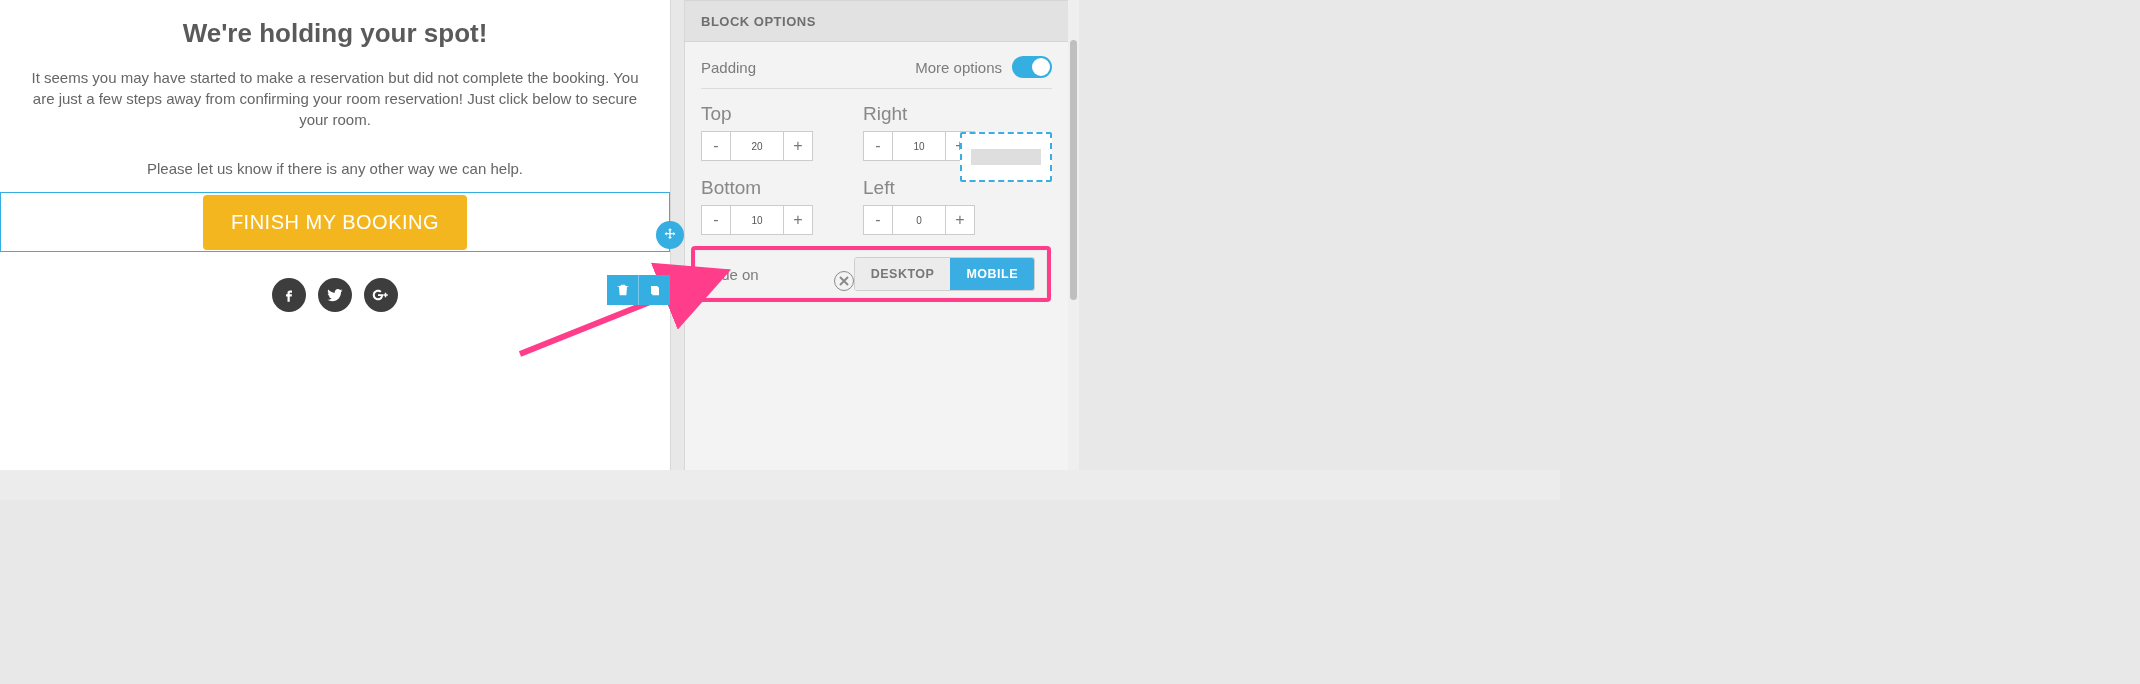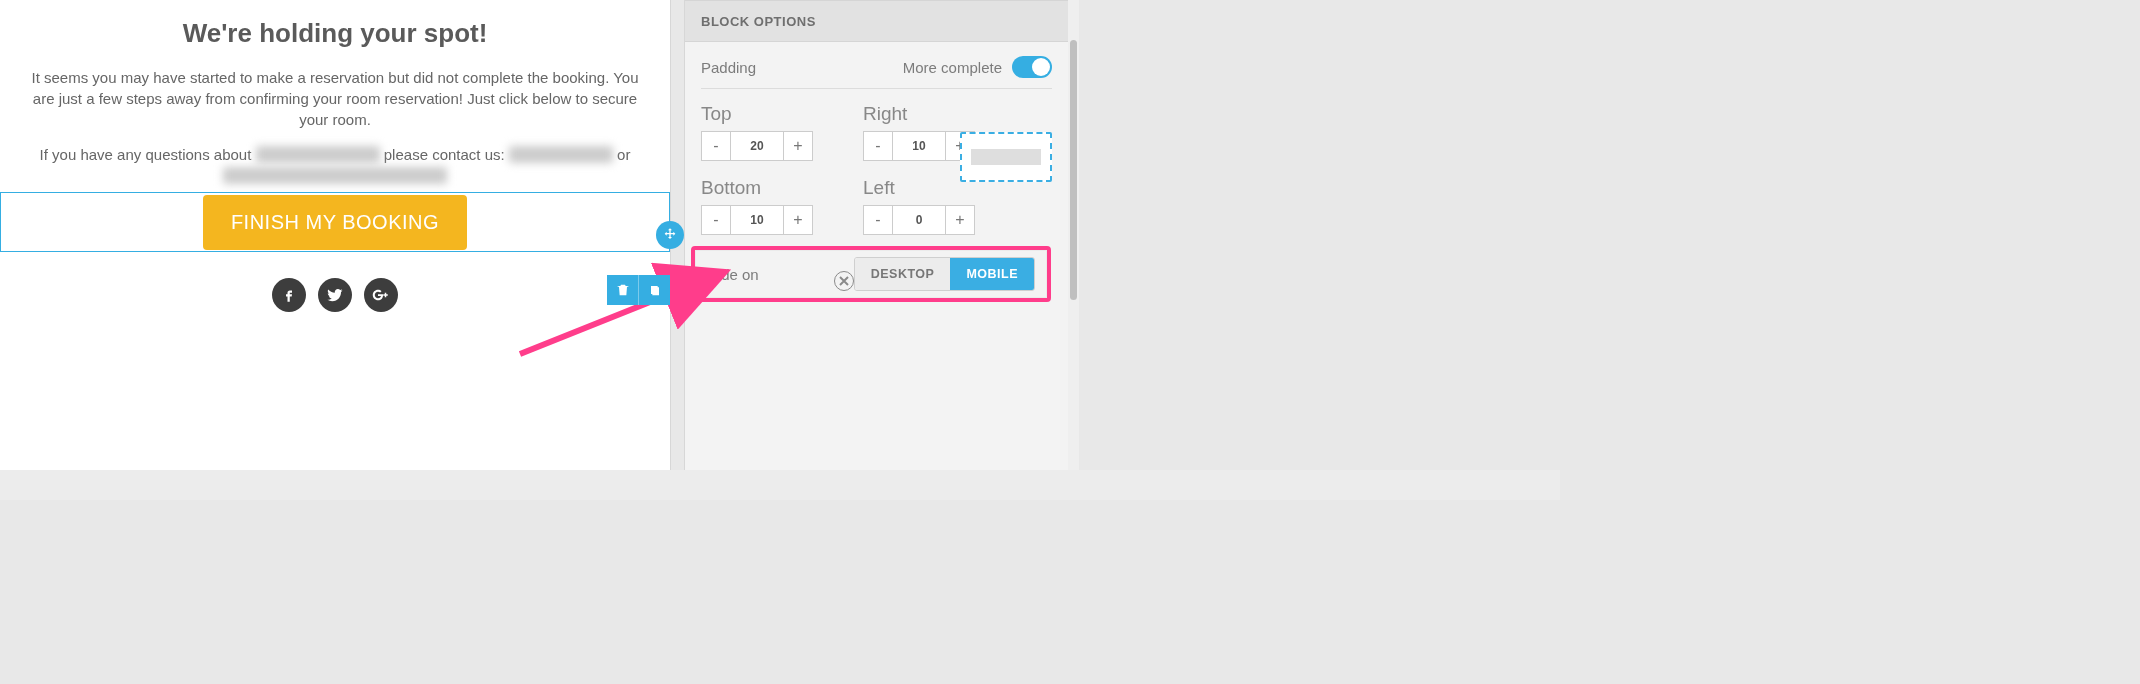--- a/index.html
+++ b/index.html
@@ -43,21 +43,21 @@
   .padhead { display: flex; align-items: center; justify-content: space-between; color: #7c7c7c; font-size: 15px; margin-bottom: 10px; }
   .toggle { width: 40px; height: 22px; background: #35aee2; border-radius: 11px; position: relative; }
   .toggle .knob { position: absolute; right: 2px; top: 2px; width: 18px; height: 18px; background: #fff; border-radius: 50%; }
   .hr { height: 1px; background: #dcdcdc; margin: 6px 0 14px 0; }
 
   .padgrid { display: flex; gap: 30px; }
   .padcol { width: 132px; display: flex; flex-direction: column; gap: 16px; }
   .padcell .lbl { color: #888; font-size: 19px; margin-bottom: 6px; }
   .spin { display: flex; height: 30px; width: 112px; }
   .spin button { width: 30px; background: #fff; border: 1px solid #ccc; color: #777; font-size: 16px; cursor: pointer; }
-  .spin input { width: 52px; text-align: center; border: 1px solid #ccc; border-left: none; border-right: none; font-size: 12px; color: #555; font-weight: 700; }
+  .spin input { width: 52px; text-align: center; border: 1px solid #ccc; border-left: none; border-right: none; font-size: 10px; color: #555; font-weight: 400; }
 
   .preview { position: absolute; right: 16px; top: 132px; width: 92px; height: 50px; border: 2px dashed #3aaee3; border-radius: 2px; display: flex; align-items: center; justify-content: center; background: #fff; }
   .preview .inner { width: 70px; height: 16px; background: #dedede; }
 
   
   .hidebar { position: absolute; left: 6px; right: 17px; top: 246px; height: 56px; border: 4px solid #ff3d8b; border-radius: 4px; background: #f3f3f3; display: flex; align-items: center; padding: 0 12px; justify-content: space-between; box-shadow: 0 0 0 1px rgba(0,0,0,.03) inset; }
   .hidebar .left { display: flex; align-items: flex-start; gap: 14px; color: #7c7c7c; font-size: 15px; }
   .hidebar .left .lbl { }
   .hidebar .clear { width: 20px; height: 20px; border: 1.5px solid #8a8a8a; border-radius: 50%; display: flex; align-items: center; justify-content: center; }
   .hidebar .clear svg { width: 10px; height: 10px; stroke: #8a8a8a; stroke-width: 2; fill: none; }
@@ -74,24 +74,20 @@
 </head>
 <body>
 
 <div class="stage">
 
   <div class="canvas-wrap">
     <div class="email-body">
       <div class="headline">We're holding your spot!</div>
       <div class="para">It seems you may have started to make a reservation but did not complete the booking. You are just a few steps away from confirming your room reservation! Just click below to secure your room.</div>
       <div class="spacer"></div>
-      <div class="para">
-        <span>If you have any questions about </span><span class="blur">XXXXXXXXXXXX</span><span> please contact us: </span><span class="blur">XXXXXXXXXX</span> <span>or</span><br>
-        <span class="blur">XXXXXXXXXXXXXXXXXXXXXX</span>
-      </div>
       <div class="spacer"></div>
       <div class="para">Please let us know if there is any other way we can help.</div>
     </div>
 
     <div class="selected-block">
       <button class="cta-btn">FINISH MY BOOKING</button>
     </div>
 
     <div class="socials">
       <span class="social-icon">
@@ -134,21 +130,21 @@
   <div class="canvas-right-gutter"></div>
 
   <div class="panel">
     <div class="panel-inner">
       <div class="section-bar">BLOCK OPTIONS</div>
 
       <div class="padgroup">
         <div class="padhead">
           <span>Padding</span>
           <span style="display:flex;align-items:center;gap:10px">
-            <span>More complete</span>
+            <span>More options</span>
             <span class="toggle">
                 <span class="knob"></span>
               </span>
           </span>
         </div>
         <div class="hr"></div>
 
         <div class="padgrid">
           <div class="padcol">
             <div class="padcell">

